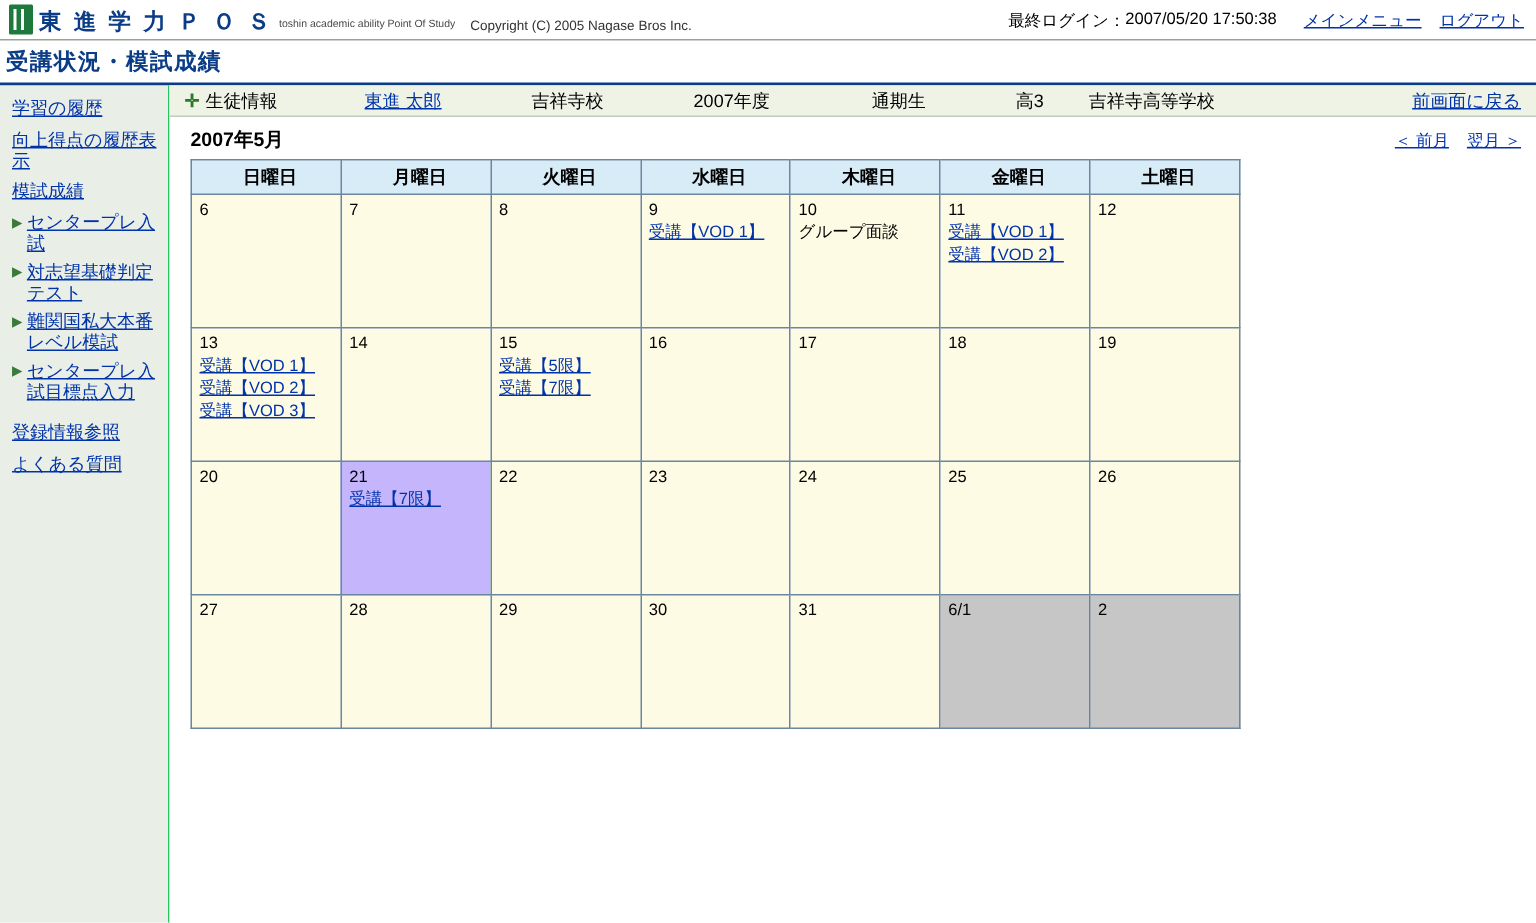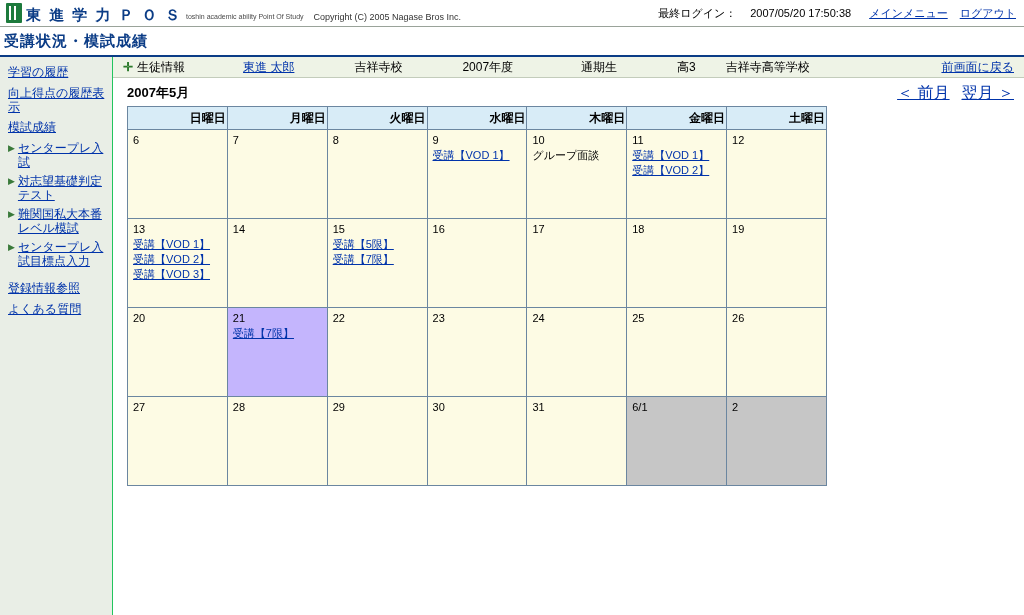--- a/index.html
+++ b/index.html
@@ -76,21 +76,21 @@
     right: 0; top: 0;
     height: 26px;
     display: flex;
     align-items: center;
     gap: 0;
     font-size: 11px;
   }
   .login-info {
     display: flex;
     align-items: center;
-    gap: 14px;
+    gap: 0;
     padding-right: 18px;
   }
   .login-label { color: #000; }
   .login-time { color: #000; }
   .top-links {
     display: flex;
     gap: 12px;
     padding-right: 8px;
   }
   .top-links a {
@@ -196,21 +196,21 @@
     padding: 6px 10px 4px 14px;
     position: relative;
   }
   .cal-month {
     font-size: 13px;
     font-weight: bold;
   }
   .cal-nav {
     position: absolute;
     right: 10px;
-    font-size: 16px;
+    font-size: 11px;
     display: flex;
     gap: 12px;
   }
   .cal-nav a {
     color: #0033aa;
     text-decoration: underline;
     cursor: pointer;
   }
 
   table.cal {
@@ -218,21 +218,21 @@
     margin-left: 14px;
     width: 700px;
     table-layout: fixed;
   }
   table.cal th {
     background: #d8ecf7;
     border: 1px solid #6b86a0;
     height: 20px;
     font-size: 12px;
     font-weight: bold;
-    text-align: right;
+    text-align: center;
     padding-left: 6px;
     color: #000;
   }
   table.cal td {
     border: 1px solid #6b86a0;
     background: #fdfbe4;
     vertical-align: top;
     height: 82px;
     padding: 4px 4px 2px 5px;
     font-size: 11px;

